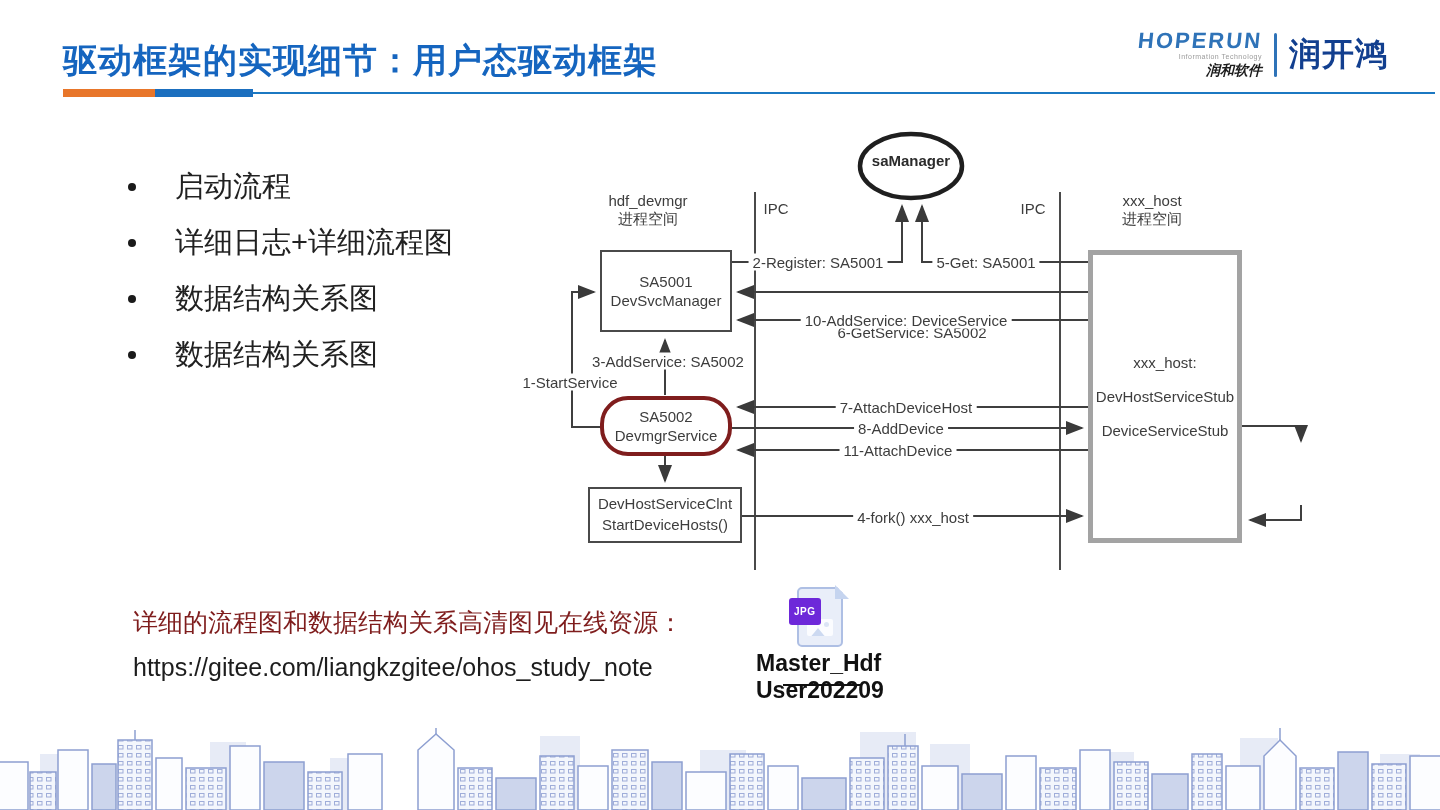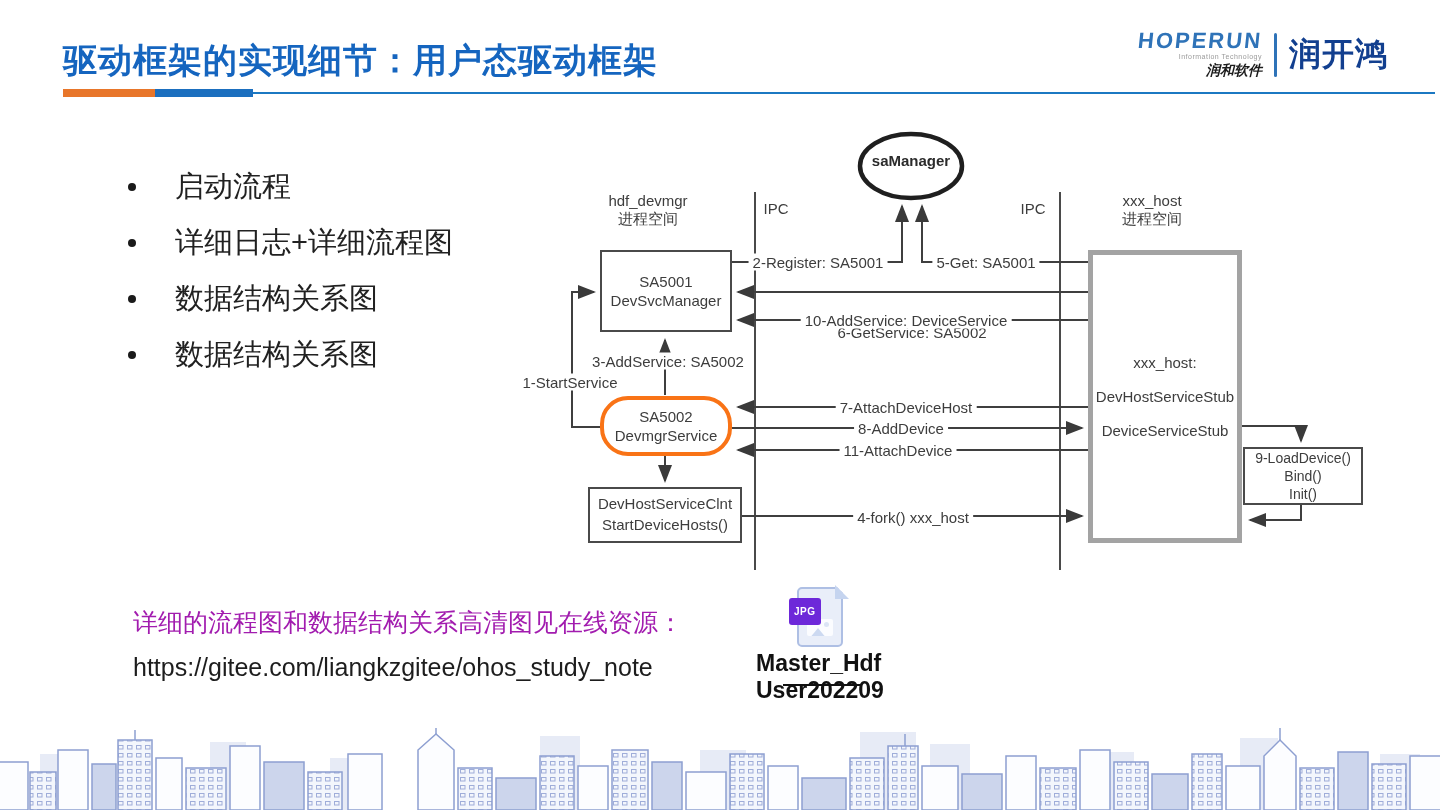--- a/index.html
+++ b/index.html
@@ -30,40 +30,40 @@
   .bullets li::before { content:""; position:absolute; left:0; top:13px; width:8px; height:8px;
                         border-radius:50%; background:#1a1a1a; }
 
   
   .diagram-svg { position:absolute; left:0; top:0; width:1440px; height:810px; pointer-events:none; }
 
   .node { position:absolute; background:#fff; display:flex; flex-direction:column;
           align-items:center; justify-content:center; text-align:center;
           color:#3d3d3d; font-size:15px; line-height:19px; z-index:3; }
   .n-sa5001   { left:600px; top:250px; width:132px; height:82px; border:2px solid #4a4a4a; }
-  .n-sa5002   { left:600px; top:396px; width:132px; height:60px; border:4px solid #f97316;
+  .n-sa5002   { left:600px; top:396px; width:132px; height:60px; border:4px solid #7f1d1d;
                 border-radius:28px; }
   .n-devclnt  { left:588px; top:487px; width:154px; height:56px; border:2px solid #4a4a4a;
                 justify-content:space-between; padding:5px 12px 7px; }
   .n-xxxhost  { left:1088px; top:250px; width:154px; height:293px; border:5px solid #a3a3a3;
                 line-height:34px; }
   .n-loaddev  { left:1243px; top:447px; width:120px; height:58px; border:2px solid #4a4a4a;
                 font-size:14px; line-height:18px; z-index:4; }
 
   .samanager-label { position:absolute; left:860px; top:152px; width:102px; text-align:center;
                      font-weight:bold; font-size:15px; color:#2b2b2b; z-index:3; }
 
   .llabel { position:absolute; text-align:center; font-size:15px; line-height:18px;
             color:#3d3d3d; transform:translateX(-50%); white-space:nowrap; z-index:3; }
 
   .msg { position:absolute; transform:translate(-50%,-50%); background:#fff; padding:0 4px;
          font-size:15px; color:#3d3d3d; white-space:nowrap; z-index:4; }
 
   
-  .note { position:absolute; left:133px; top:606px; font-size:25px; color:#a21caf; white-space:nowrap; }
+  .note { position:absolute; left:133px; top:606px; font-size:25px; color:#7f1d1d; white-space:nowrap; }
   .url  { position:absolute; left:133px; top:653px; font-size:25px; color:#1d1d1d;
           text-decoration:none; white-space:nowrap; }
 
   .file-icon { position:absolute; left:789px; top:587px; width:58px; height:62px; z-index:5; }
   .file-page { position:absolute; left:8px; top:0; width:46px; height:60px; background:#e9eef9;
                border:2px solid #aebfe4; border-radius:5px; }
   .file-fold { position:absolute; right:-2px; top:-2px; width:0; height:0;
                border-left:14px solid #c5d4ef; border-top:14px solid #fff;
                border-top-right-radius:4px; }
   .file-badge { position:absolute; left:0; top:11px; background:#6d28d9; color:#fff;
@@ -166,25 +166,20 @@
     <div>DevHostServiceClnt</div>
     <div>StartDeviceHosts()</div>
   </div>
 
   <div class="node n-xxxhost">
     <div>xxx_host:</div>
     <div>DevHostServiceStub</div>
     <div>DeviceServiceStub</div>
   </div>
 
-  <div class="node n-loaddev">
-    <div>9-LoadDevice()</div>
-    <div>Bind()</div>
-    <div>Init()</div>
-  </div>
 
   <div class="msg" style="left:818px; top:262px;">2-Register: SA5001</div>
   <div class="msg" style="left:986px; top:262px;">5-Get: SA5001</div>
   <div class="msg" style="left:912px; top:292px;margin-top:40px;">6-GetService: SA5002</div>
   <div class="msg" style="left:906px; top:320px;">10-AddService: DeviceService</div>
   <div class="msg" style="left:668px; top:361px;">3-AddService: SA5002</div>
   <div class="msg" style="left:570px; top:382px;">1-StartService</div>
   <div class="msg" style="left:906px; top:407px;">7-AttachDeviceHost</div>
   <div class="msg" style="left:901px; top:428px;">8-AddDevice</div>
   <div class="msg" style="left:898px; top:450px;">11-AttachDevice</div>

